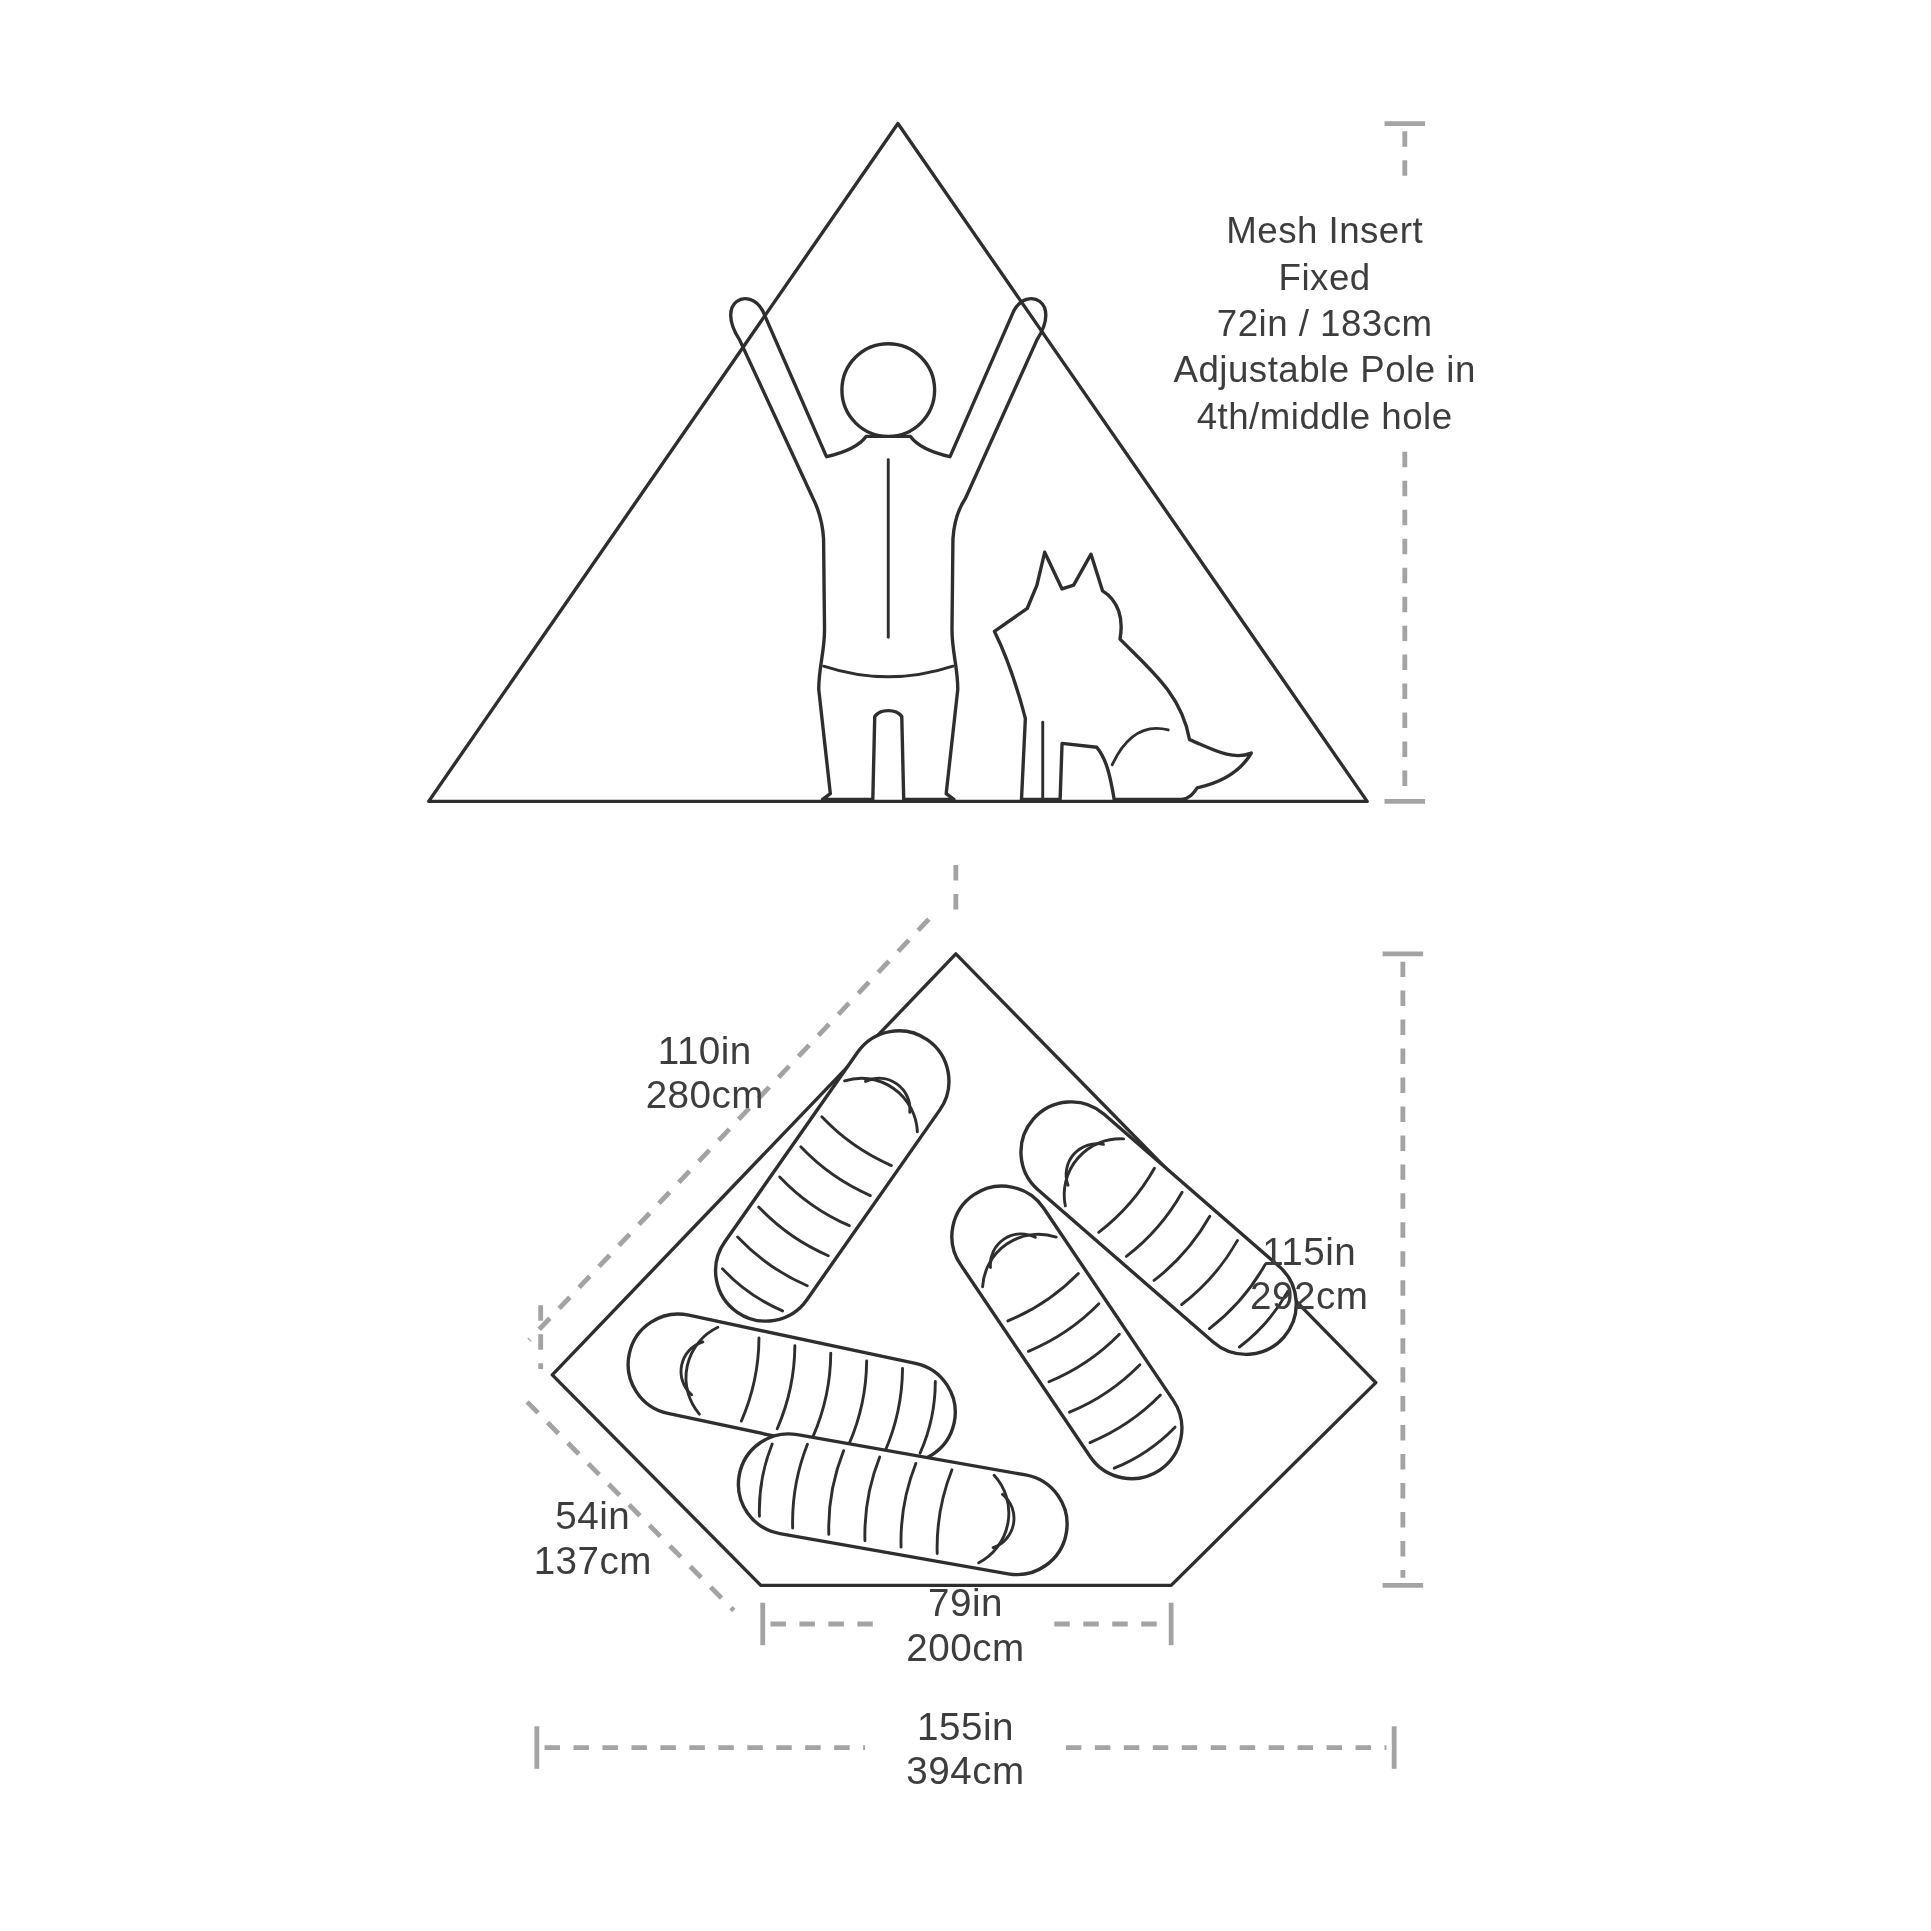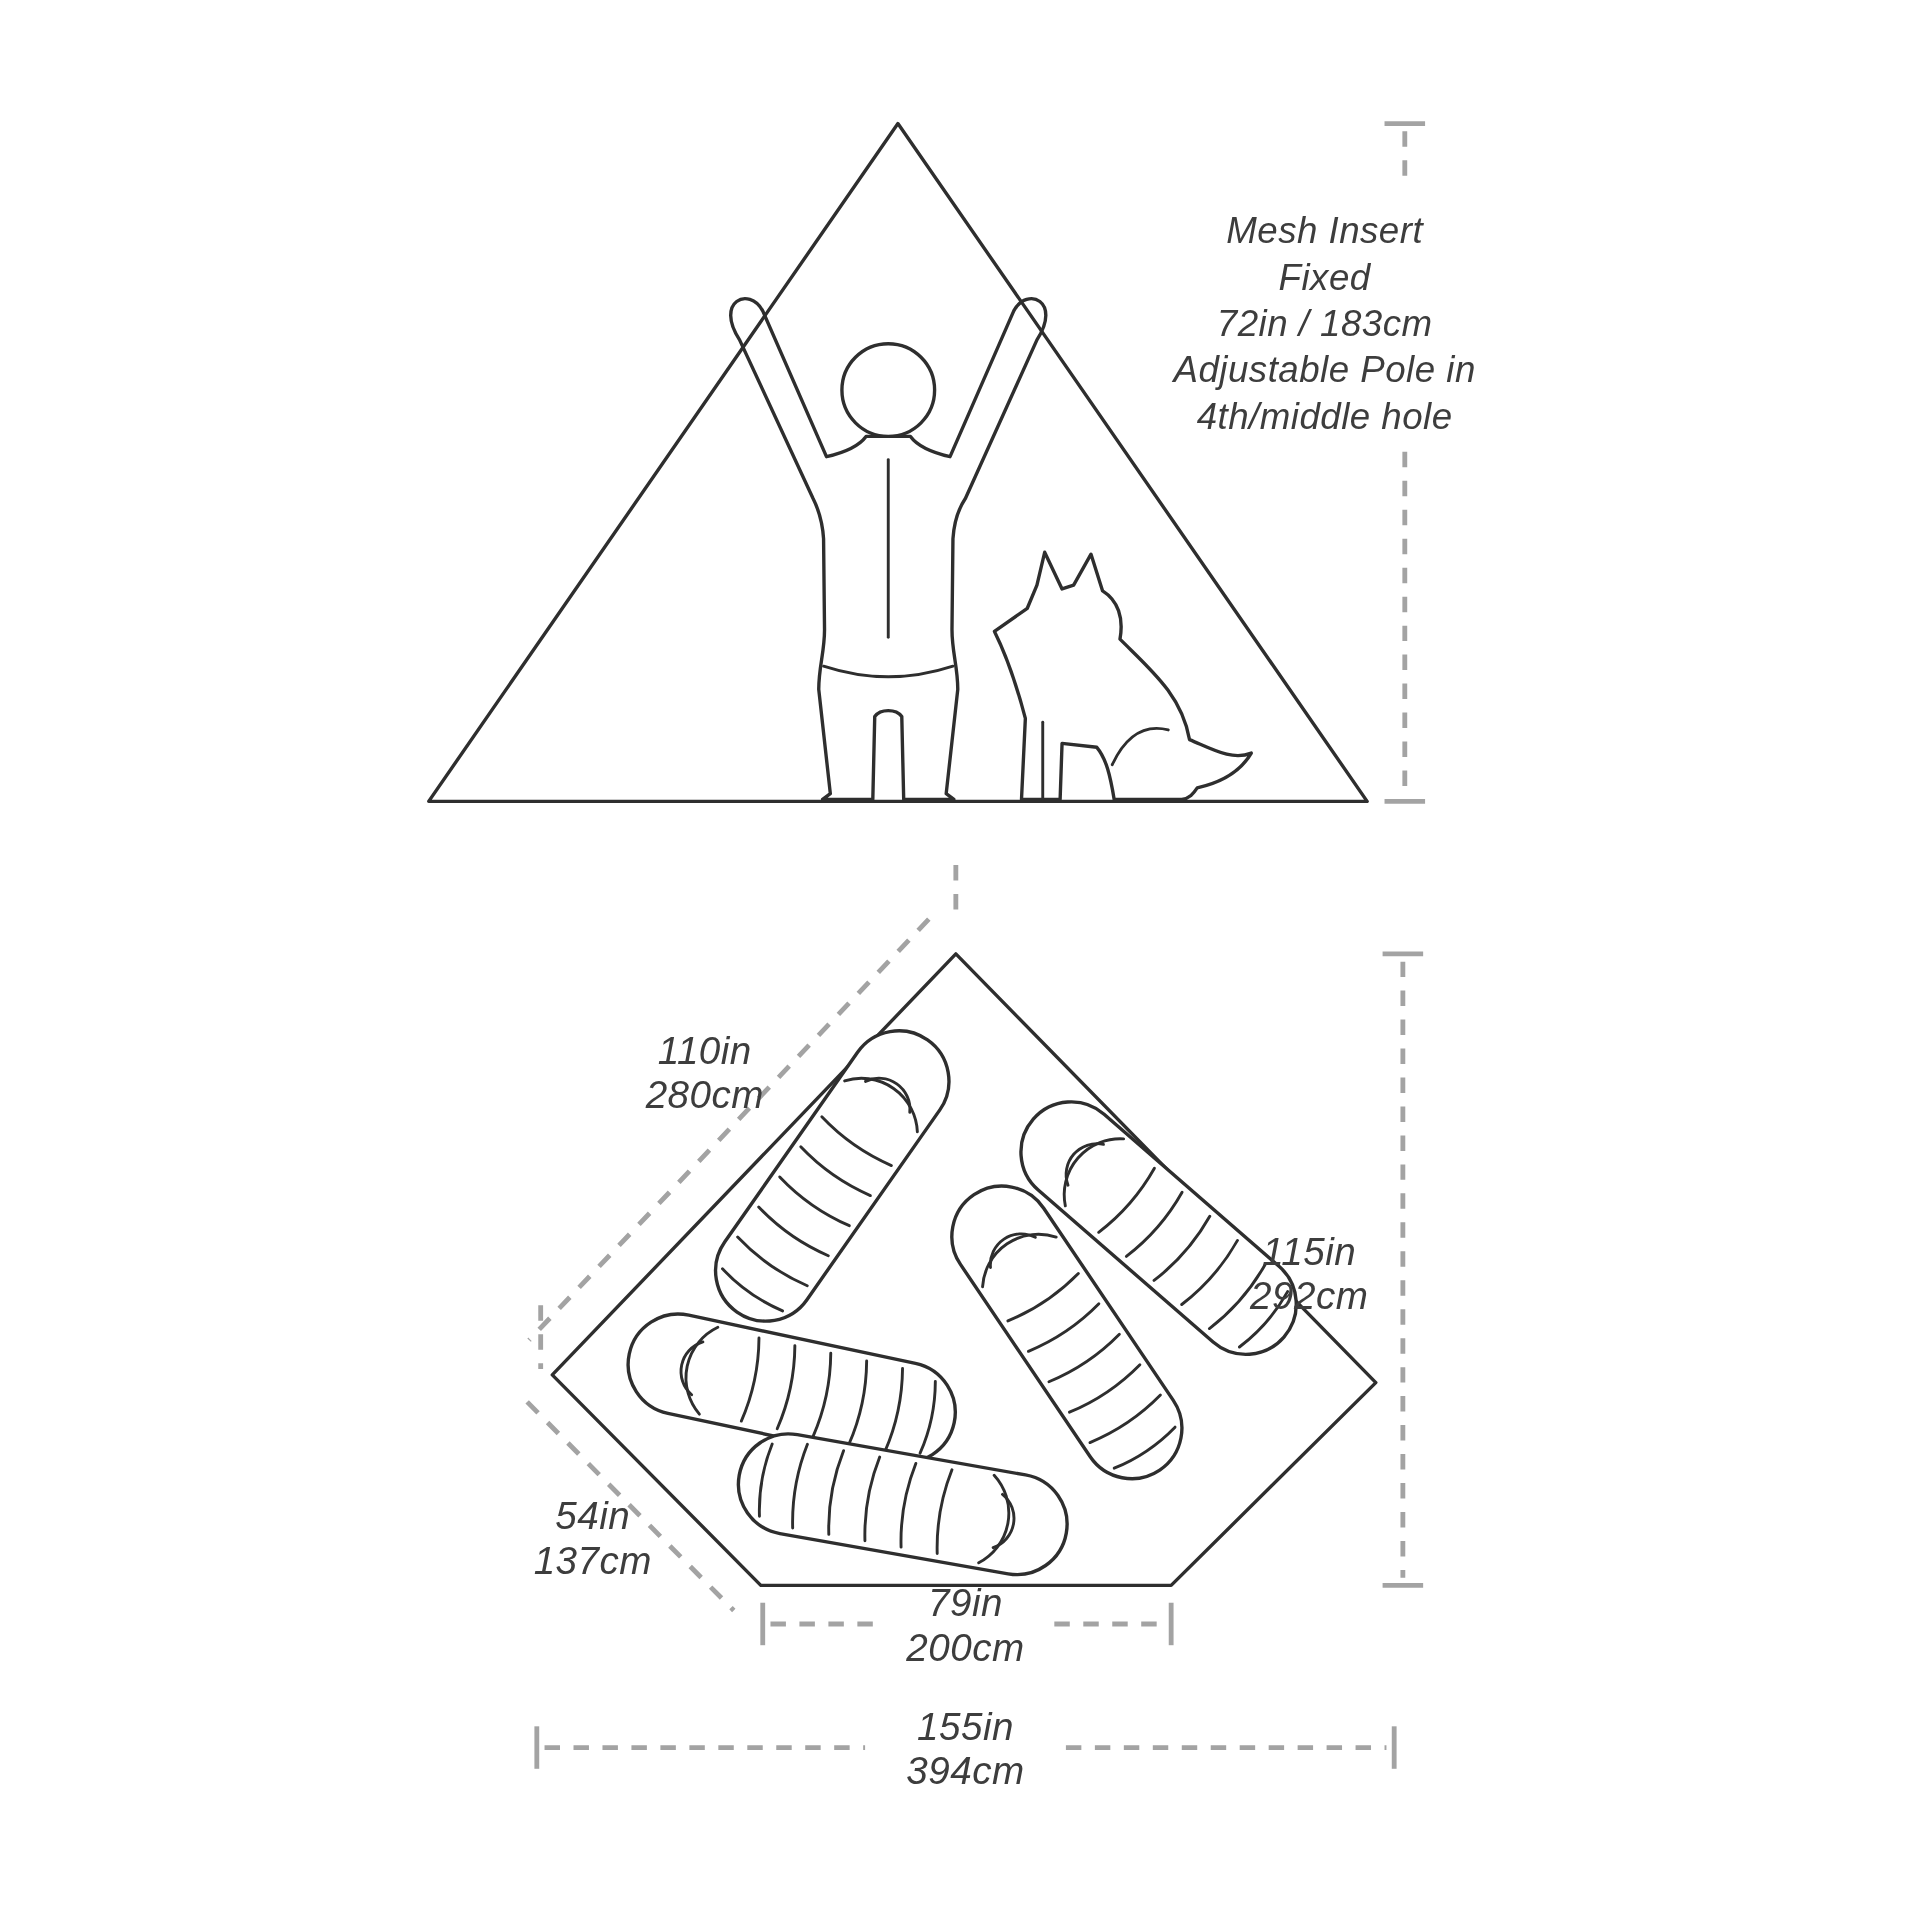--- a/index.html
+++ b/index.html
@@ -3,21 +3,20 @@
 <meta charset="utf-8">
 <style>
   html, body { margin: 0; padding: 0; }
   body { background: #ffffff; }
   .canvas {
     position: relative;
     width: 1931px;
     height: 1931px;
     background: var(--background, #ffffff);
     font-family: "Liberation Sans", sans-serif;
-    font-style: italic;
   }
   svg { display: block; }
 
   .outline {
     fill: none;
     stroke: var(--outline, #2e2e2e);
     stroke-width: 3.5;
     stroke-linejoin: round;
     stroke-linecap: round;
   }

